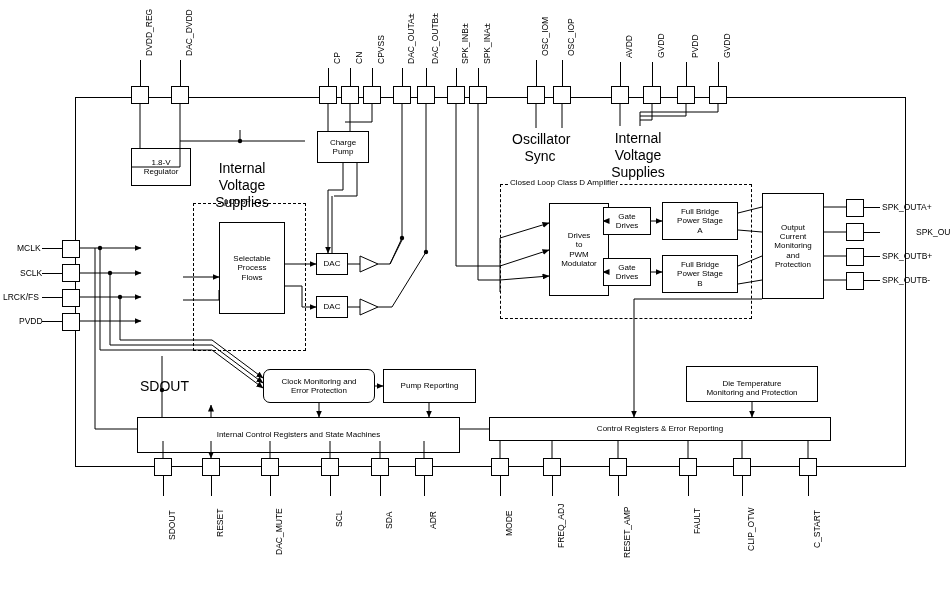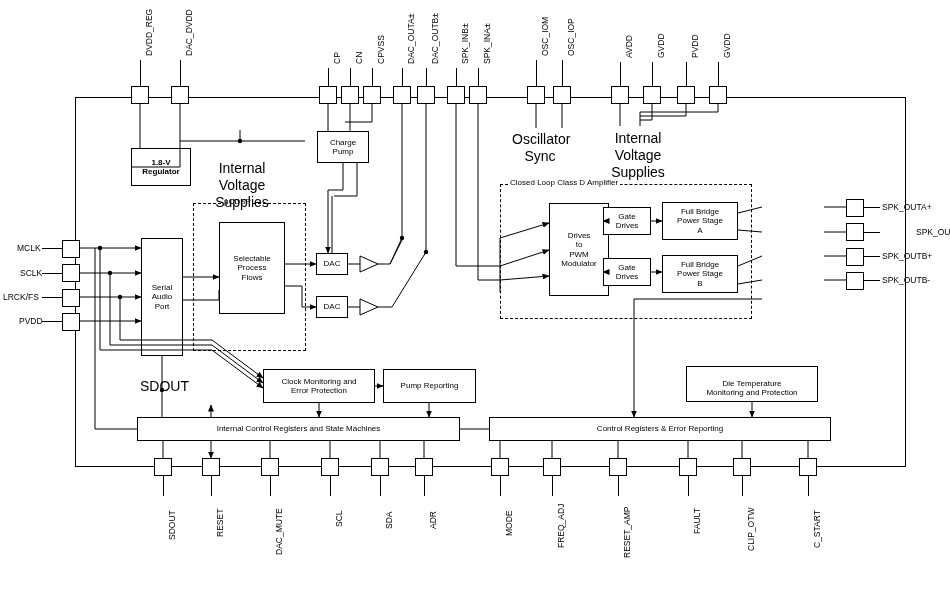--- a/index.html
+++ b/index.html
@@ -170,34 +170,29 @@
   <div class="line h" style="left:864px;top:280px;width:16px;"></div>
   <div class="lbl" style="left:882px;top:275px;">SPK_OUTB-</div>
 
   <div class="dash" style="left:193px;top:203px;width:113px;height:148px;"></div>
   <div class="dashlbl" style="left:222px;top:197px;">μCDSP</div>
 
   <div class="dash" style="left:500px;top:184px;width:252px;height:135px;"></div>
   <div class="dashlbl" style="left:508px;top:178px;">Closed Loop Class D Amplifier</div>
 
   <div class="box" style="left:131px;top:148px;width:60px;height:38px;">
-    <span style="white-space:pre-line;font-weight:bold;">1.8-V
+    <span style="white-space:pre-line;">1.8-V
 Regulator</span>
   </div>
 
   <div class="box" style="left:317px;top:131px;width:52px;height:32px;">
     <span style="white-space:pre-line;">Charge
 Pump</span>
   </div>
 
-  <div class="box" style="left:141px;top:238px;width:42px;height:118px;">
-    <span style="white-space:pre-line;">Serial
-Audio
-Port</span>
-  </div>
 
   <div class="box" style="left:219px;top:222px;width:66px;height:92px;">
     <span style="white-space:pre-line;">Selectable
 Process
 Flows</span>
   </div>
 
   <div class="box" style="left:316px;top:253px;width:32px;height:22px;">
     <span>DAC</span>
   </div>
@@ -228,36 +223,43 @@
 Power Stage
 A</span>
   </div>
 
   <div class="box" style="left:662px;top:255px;width:76px;height:38px;">
     <span style="white-space:pre-line;">Full Bridge
 Power Stage
 B</span>
   </div>
 
-
-  <div class="box" style="left:263px;top:369px;width:112px;height:34px;">
+  <div class="box" style="left:762px;top:193px;width:62px;height:106px;">
+    <span style="white-space:pre-line;">Output
+Current
+Monitoring
+and
+Protection</span>
+  </div>
+
+  <div class="box" style="left:263px;top:369px;width:112px;height:34px;border-radius:7px;">
     <span style="white-space:pre-line;">Clock Monitoring and
 Error Protection</span>
   </div>
 
   <div class="box" style="left:383px;top:369px;width:93px;height:34px;">
     <span style="white-space:pre-line;">Pump Reporting</span>
   </div>
 
   <div class="box" style="left:686px;top:366px;width:132px;height:36px;">
     <span style="white-space:pre-line;margin-top:8px;">Die Temperature
 Monitoring and Protection</span>
   </div>
 
-  <div class="box" style="left:137px;top:417px;width:323px;height:24px;">
+  <div class="box" style="left:137px;top:417px;width:323px;height:36px;">
     <span>Internal Control Registers and State Machines</span>
   </div>
 
   <div class="box" style="left:489px;top:417px;width:342px;height:24px;">
     <span>Control Registers &amp; Error Reporting</span>
   </div>
 
   <div class="plain" style="left:198px;top:160px;width:88px;white-space:pre-line;">Internal Voltage
 Supplies</div>
   <div class="plain" style="left:512px;top:131px;width:56px;white-space:pre-line;">Oscillator

